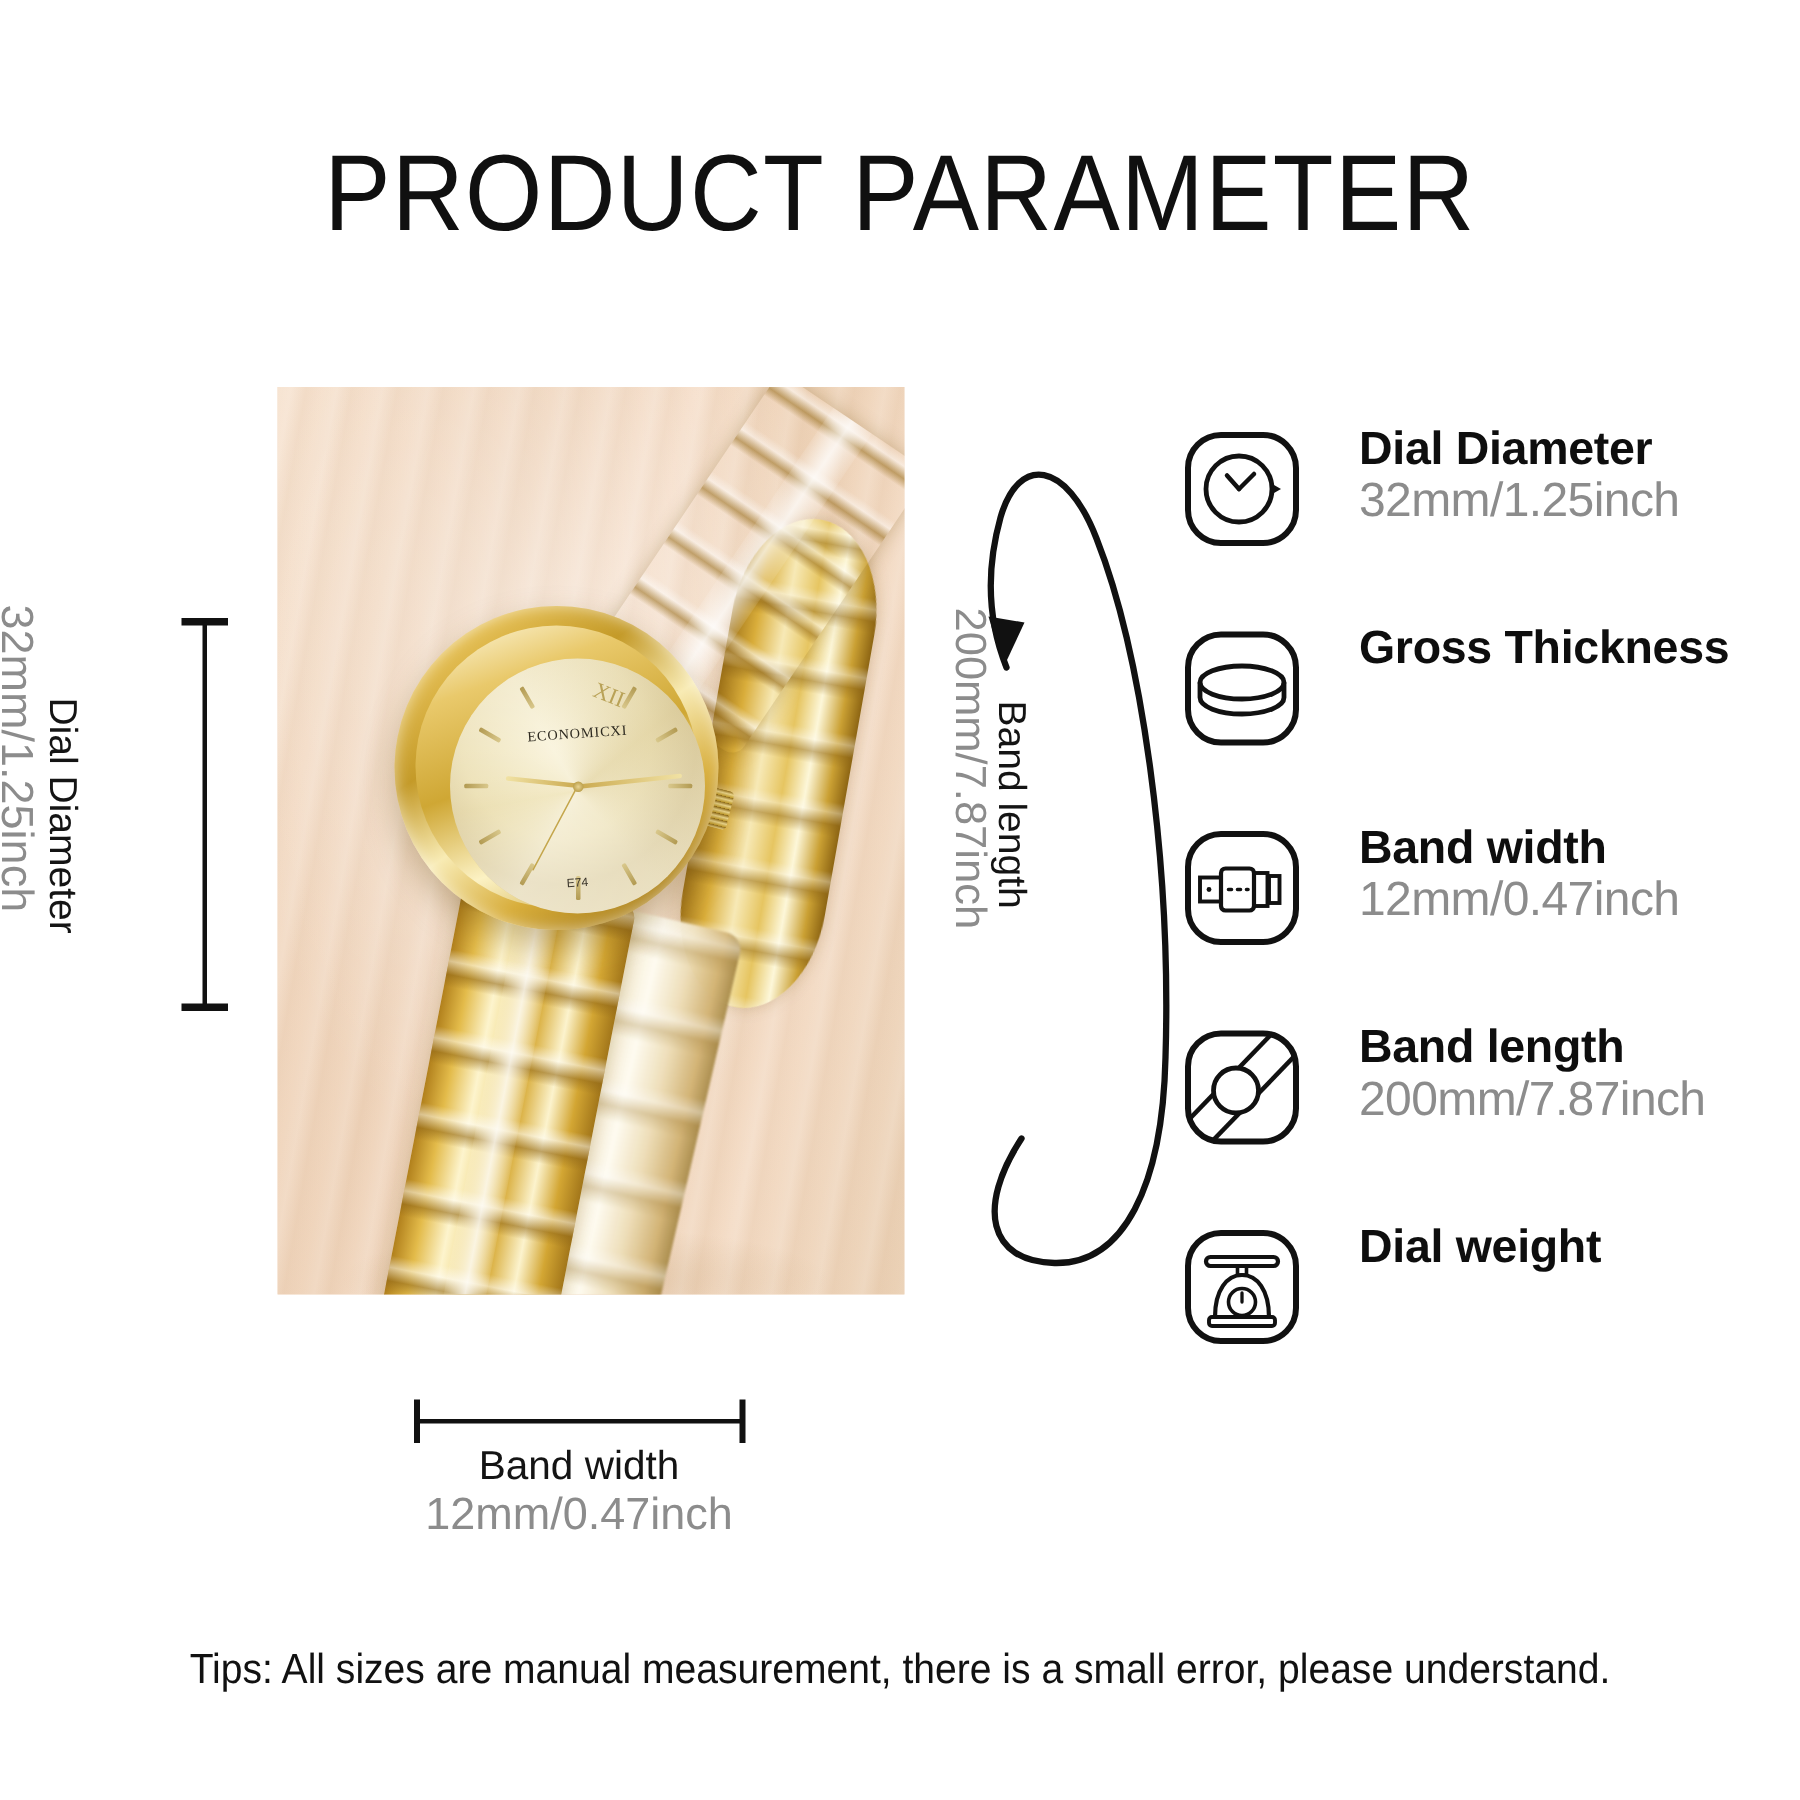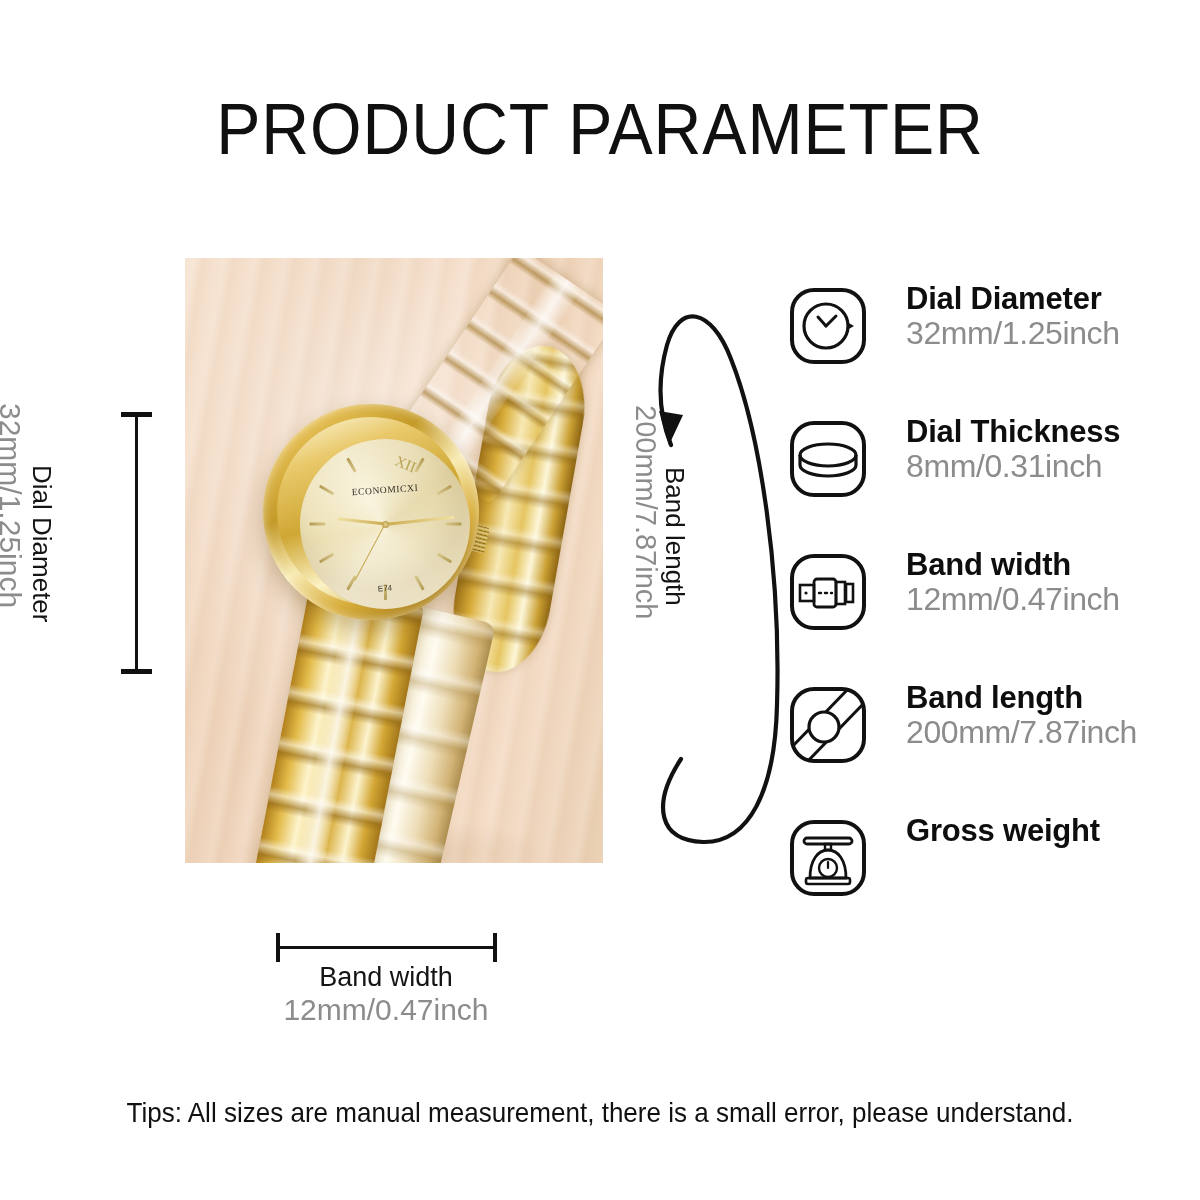--- a/index.html
+++ b/index.html
@@ -582,22 +582,21 @@
 
   <div class="spec-row">
     <div class="spec-icon">
       <svg width="80" height="80" viewBox="0 0 80 80">
         <rect x="4" y="4" width="72" height="72" rx="22" ry="22" fill="none" stroke="#111" stroke-width="4"></rect>
         <ellipse cx="40" cy="36" rx="28" ry="11" fill="none" stroke="#111" stroke-width="3.2"></ellipse>
         <path d="M12 36 v10 a28 11 0 0 0 56 0 v-10" fill="none" stroke="#111" stroke-width="3.2"></path>
       </svg>
     </div>
     <div class="spec-text">
-      <span class="lbl">Dial Thickness</span>
-      <span class="val">8mm/0.31inch</span>
+      <span class="lbl">Gross Thickness</span>
     </div>
   </div>
 
   <div class="spec-row">
     <div class="spec-icon">
       <svg width="80" height="80" viewBox="0 0 80 80">
         <rect x="4" y="4" width="72" height="72" rx="22" ry="22" fill="none" stroke="#111" stroke-width="4"></rect>
         <rect x="12" y="33" width="14" height="16" fill="none" stroke="#111" stroke-width="2.6"></rect>
         <rect x="26" y="27" width="22" height="28" rx="3" fill="none" stroke="#111" stroke-width="2.8"></rect>
         <rect x="48" y="30" width="9" height="22" fill="none" stroke="#111" stroke-width="2.6"></rect>
@@ -642,19 +641,19 @@
         <rect x="4" y="4" width="72" height="72" rx="22" ry="22" fill="none" stroke="#111" stroke-width="4"></rect>
         <rect x="16" y="20" width="48" height="6" rx="3" fill="none" stroke="#111" stroke-width="2.8"></rect>
         <path d="M37 26 h6 v6 h-6 z" fill="none" stroke="#111" stroke-width="2.4"></path>
         <path d="M22 60 C22 42 30 32 40 32 C50 32 58 42 58 60 z" fill="none" stroke="#111" stroke-width="2.8"></path>
         <rect x="18" y="60" width="44" height="6" rx="2" fill="none" stroke="#111" stroke-width="2.6"></rect>
         <circle cx="40" cy="50" r="9" fill="none" stroke="#111" stroke-width="2.4"></circle>
         <path d="M40 50 v-6" stroke="#111" stroke-width="2.2" stroke-linecap="round"></path>
       </svg>
     </div>
     <div class="spec-text">
-      <span class="lbl">Gross weight</span>
+      <span class="lbl">Dial weight</span>
     </div>
   </div>
 
 </div>
 
 <div class="tips">Tips: All sizes are manual measurement, there is a small error, please understand.</div>
 
 </body></html>

